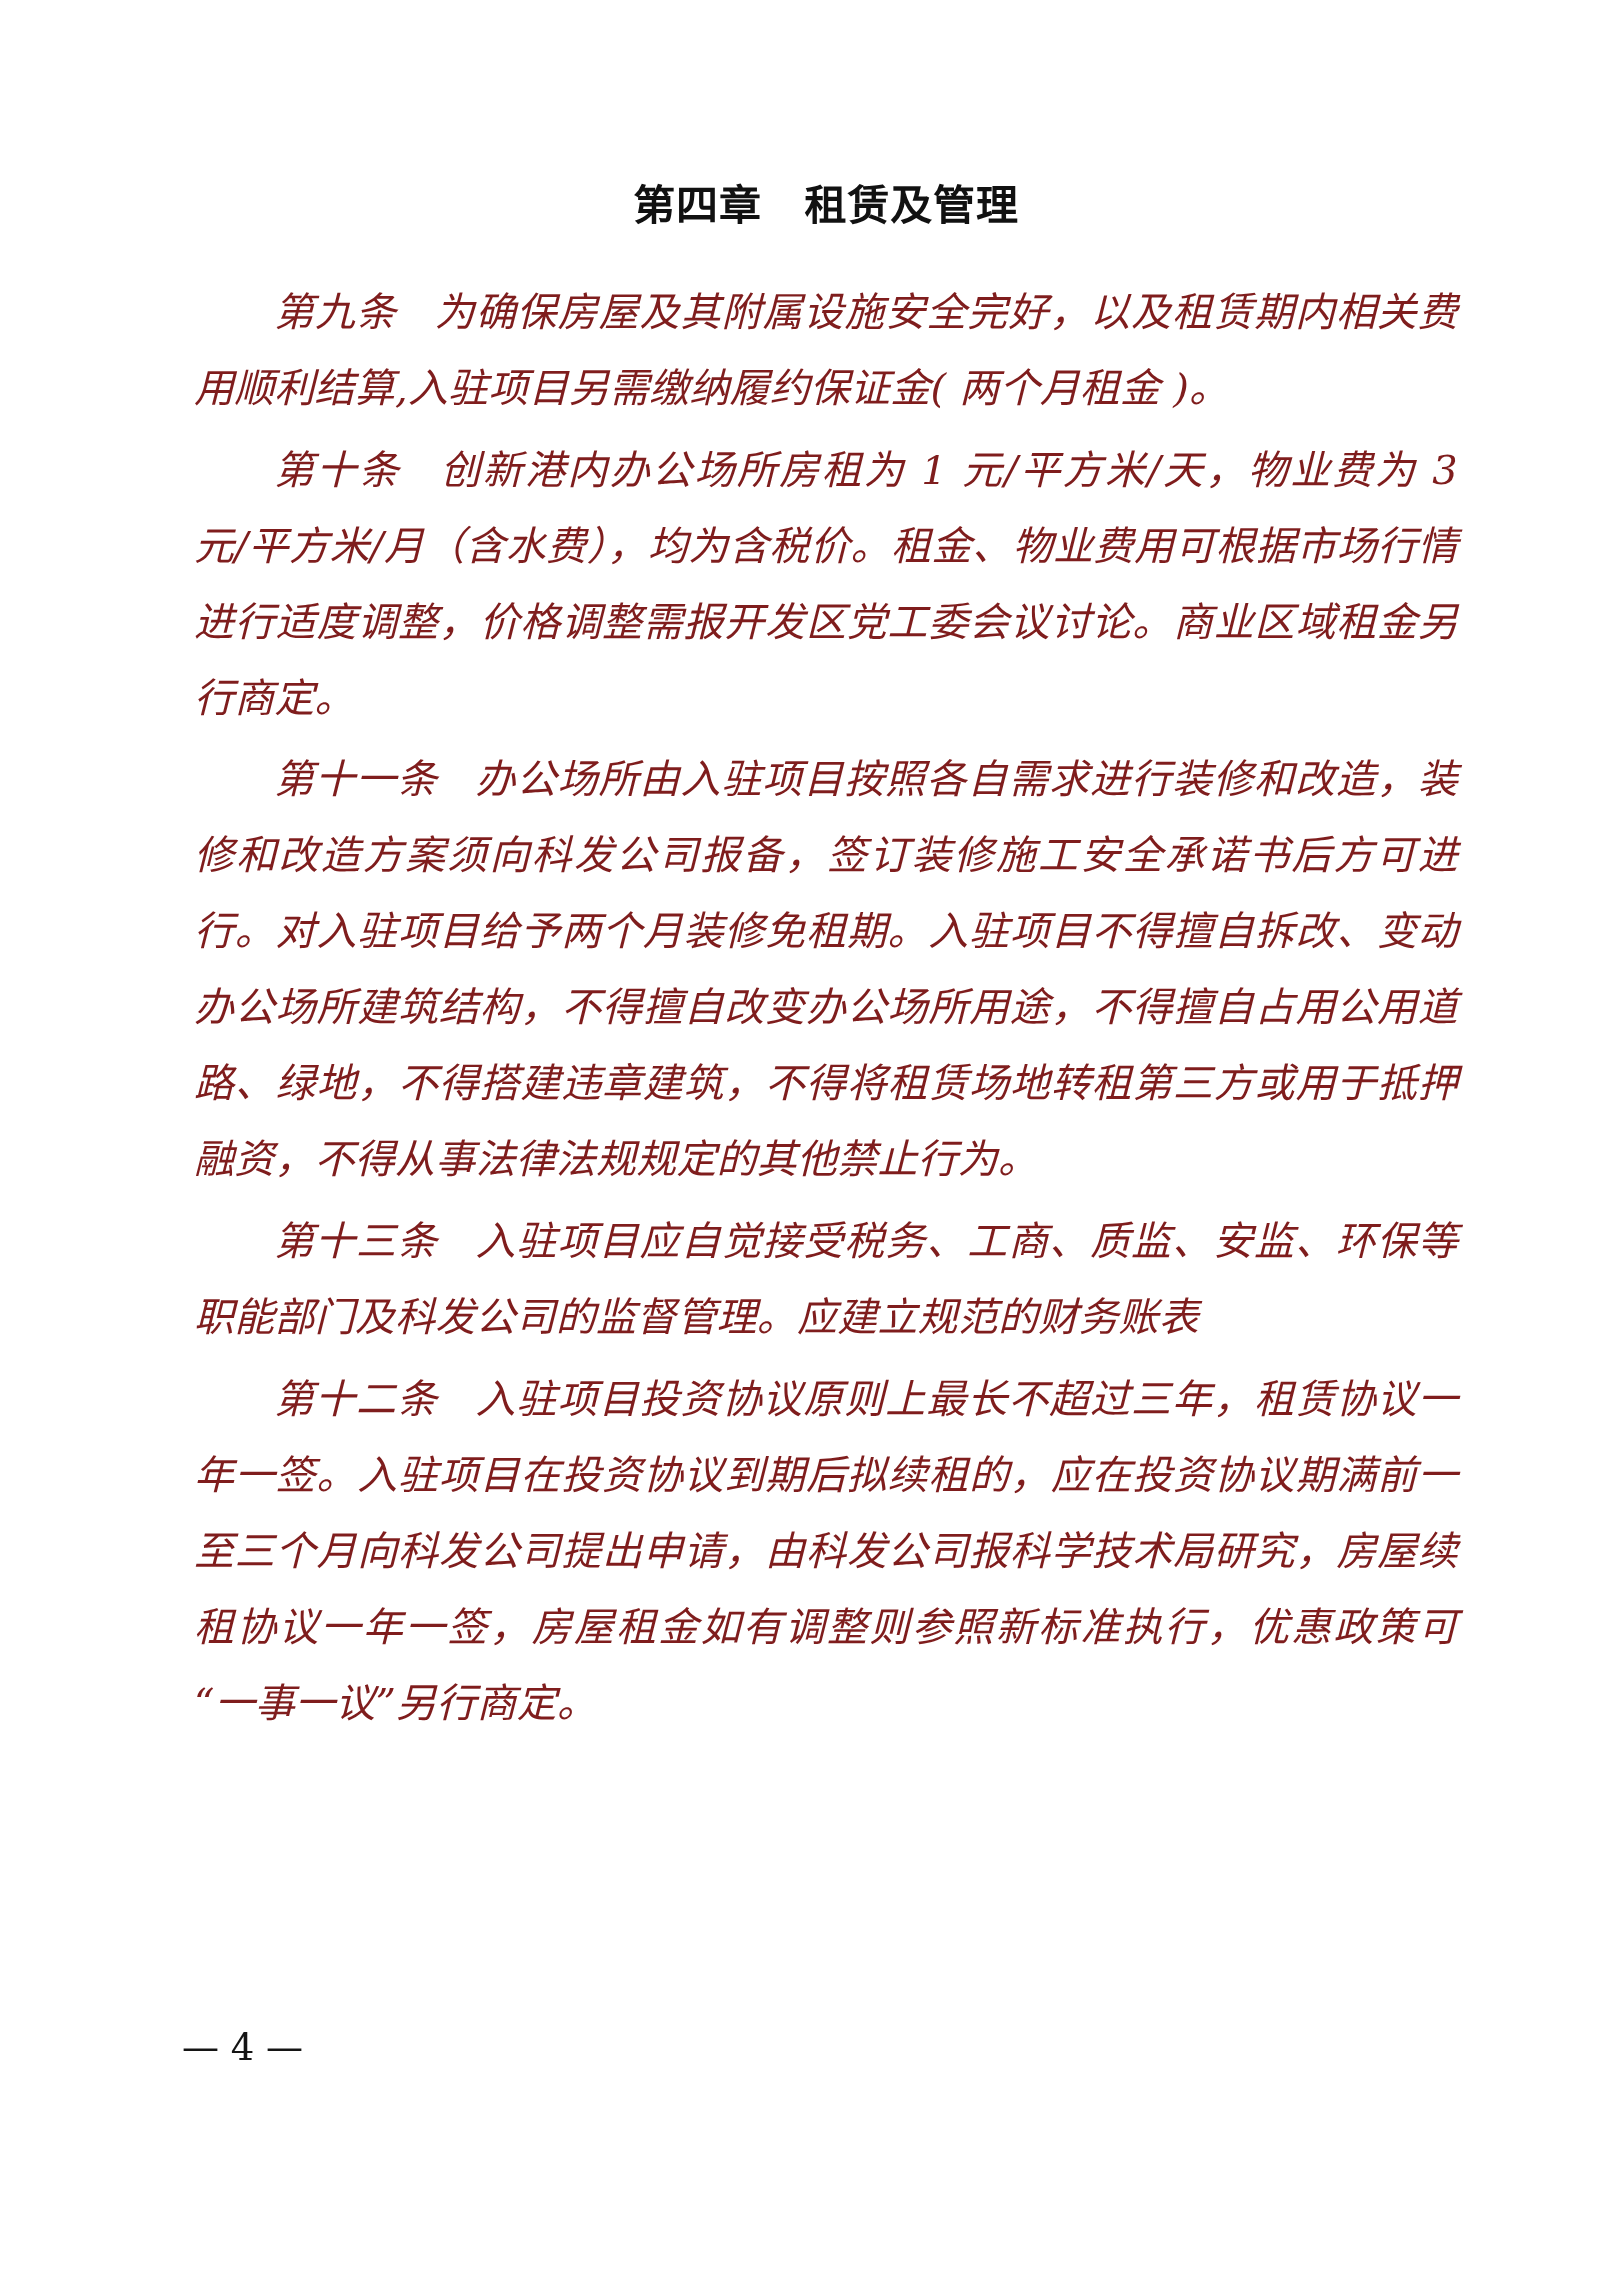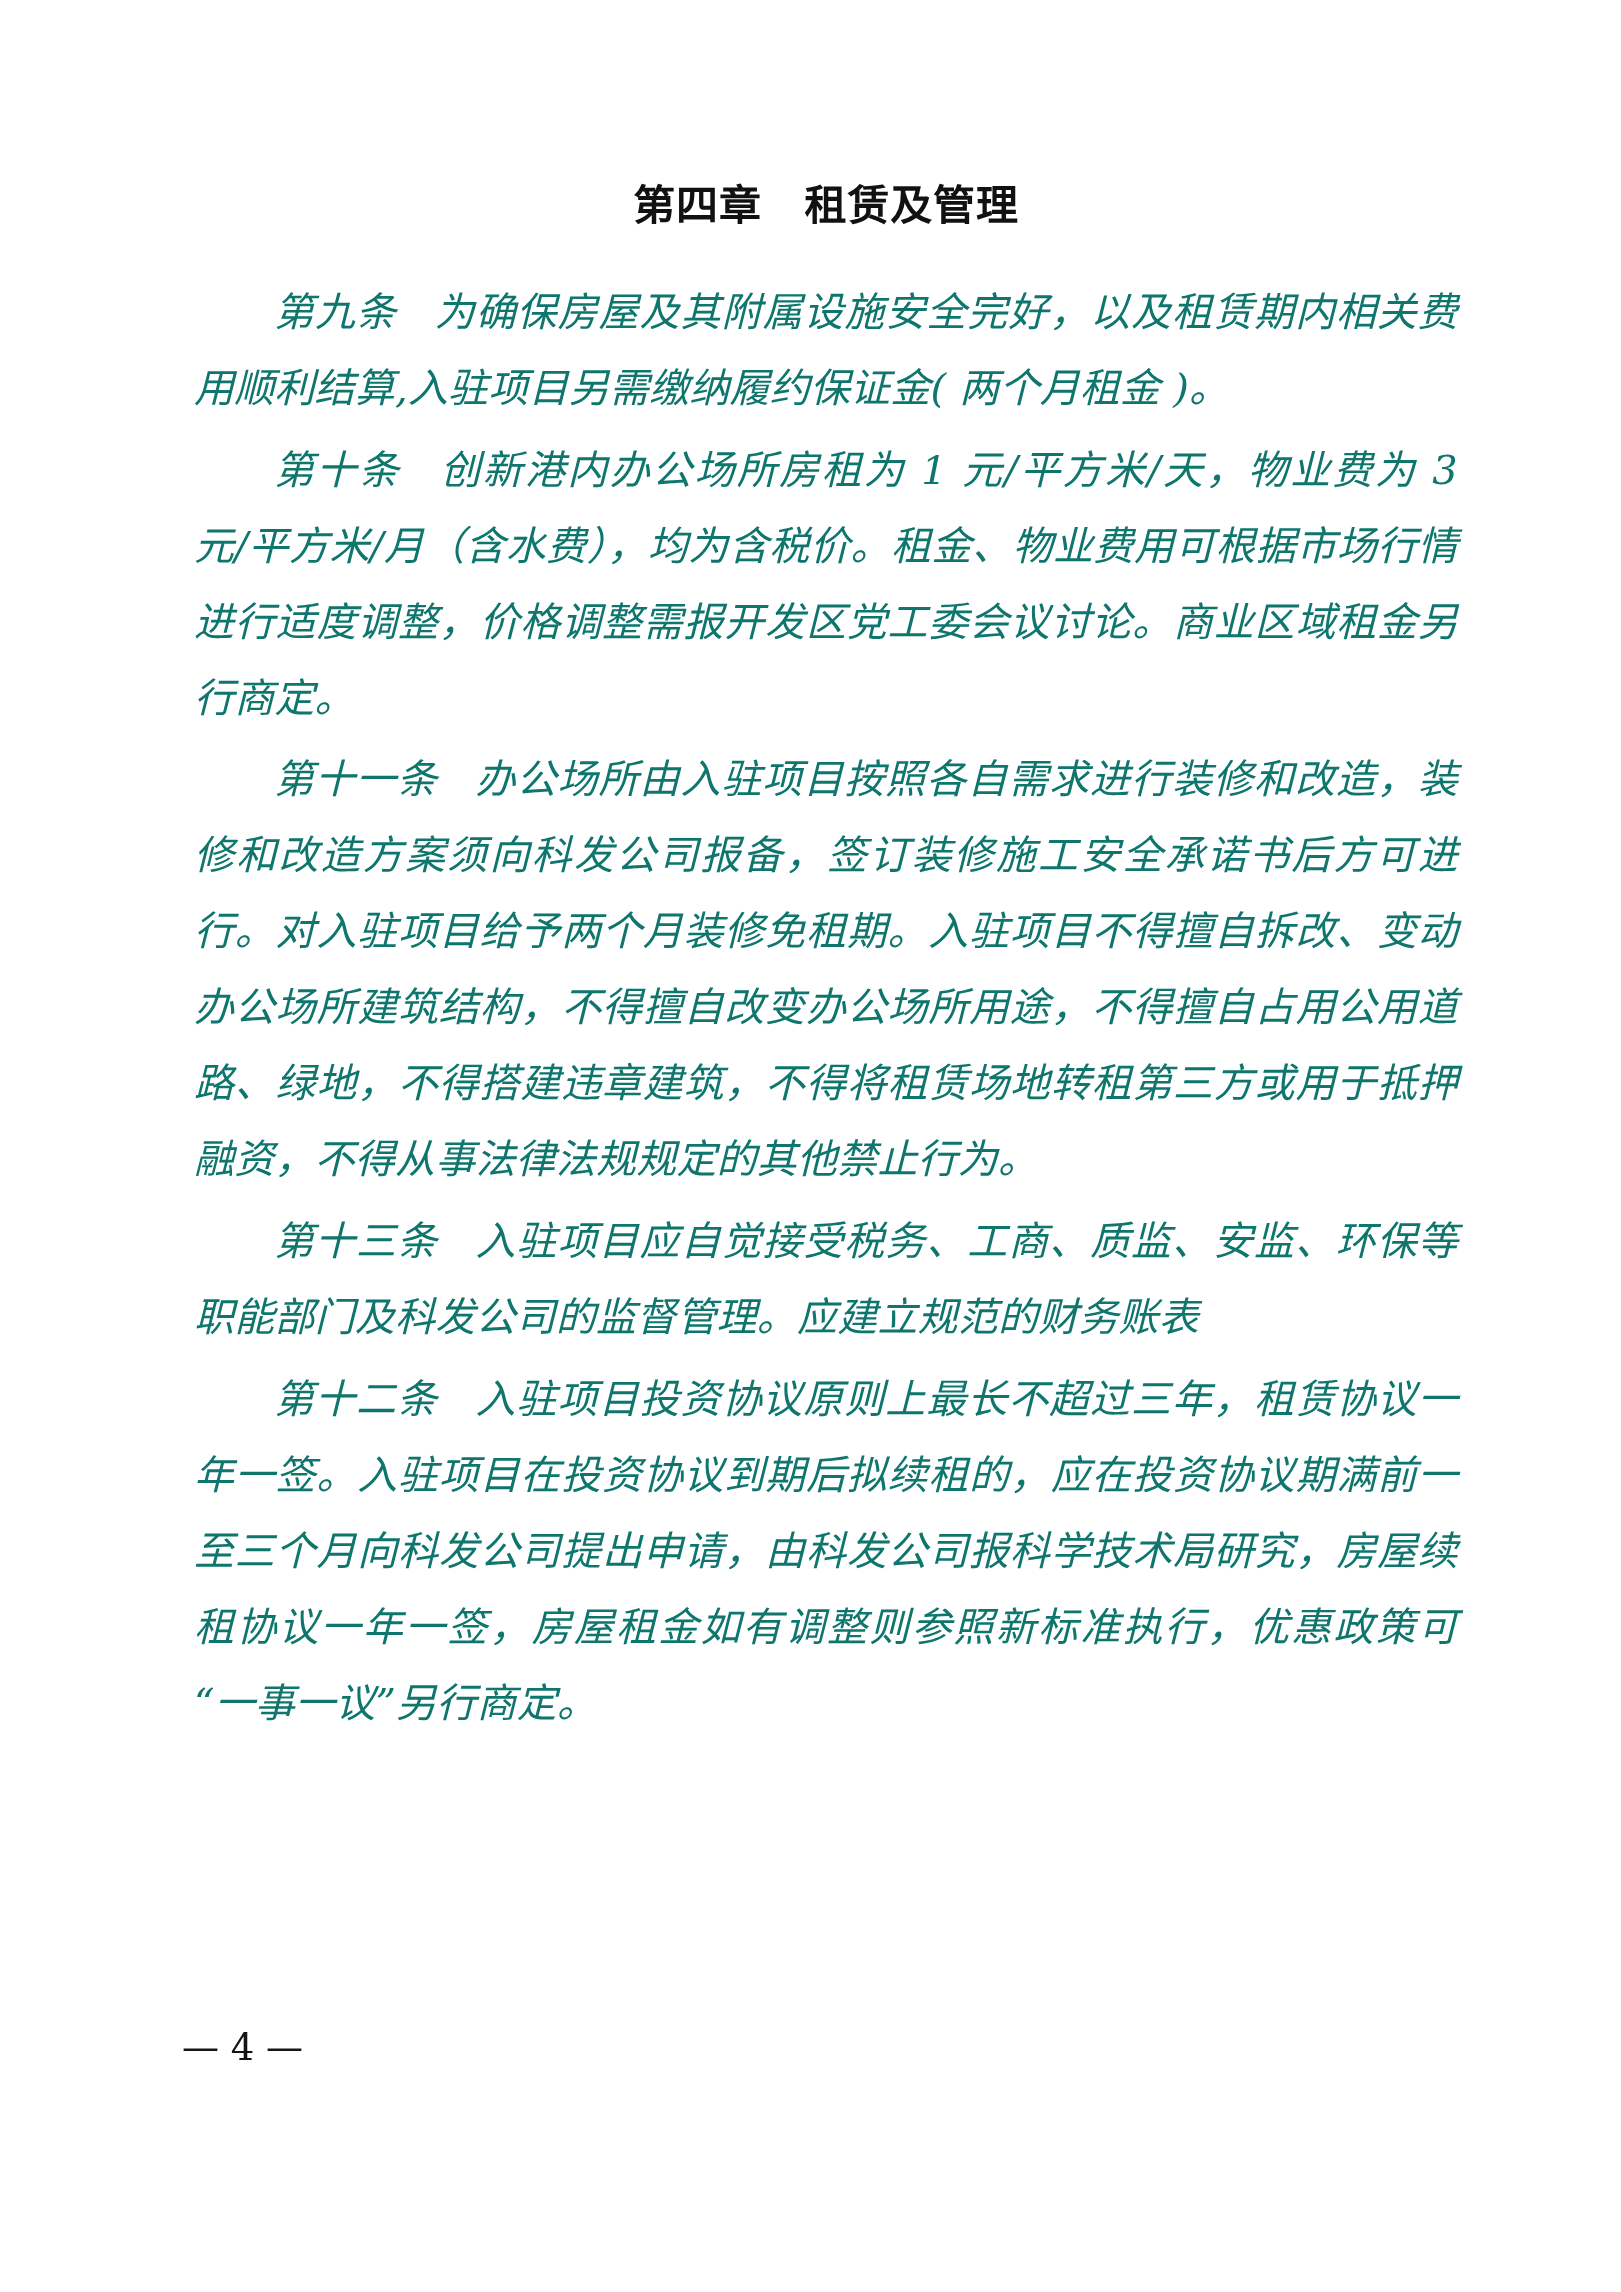--- a/index.html
+++ b/index.html
@@ -44,21 +44,21 @@
 
   
   .article {
     font-size: 40px;
     line-height: 76px;
     text-align: justify;
     text-justify: inter-ideograph;
     text-align-last: left;
     text-indent: 80px;
     margin: 0 0 5.9px 0;
-    color: #0f766e;
+    color: #7f1d1d;
     font-family: "DejaVu Serif", "Liberation Serif", serif;
     font-style: italic;
     letter-spacing: 0.005em;
     word-break: break-all;
   }
 
   
   .article .label {
     font-style: italic;
   }

